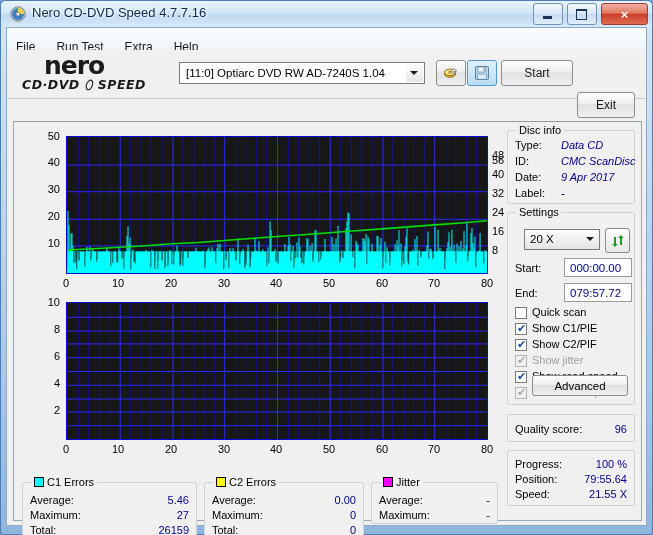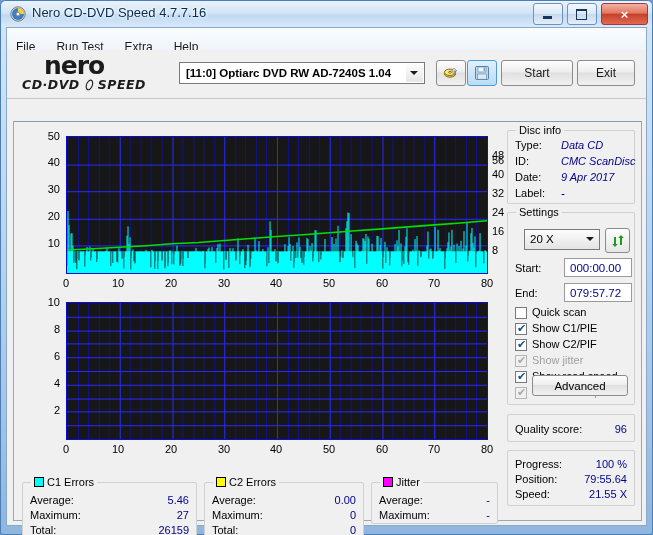--- a/index.html
+++ b/index.html
@@ -87,42 +87,42 @@
     font-family:"DejaVu Sans",sans-serif;
     font-weight:bold;font-style:italic;font-size:12.5px;letter-spacing:0.5px;
     position:absolute;left:0px;top:24px;white-space:nowrap;
   }
   .drivesel{
     position:absolute;left:172px;top:12px;width:246px;height:22px;
     background:#ffffff;border:1px solid #7a7a7a;
     box-sizing:border-box;
   }
   .drivesel .txt{
-    position:absolute;left:6px;top:4px;font-size:11.5px;color:#000;white-space:nowrap;font-weight:bold;
+    position:absolute;left:6px;top:4px;font-size:11.5px;color:#000;white-space:nowrap;
   }
   .drivesel .arrowbox{
     position:absolute;right:1px;top:1px;width:17px;height:18px;
     background:linear-gradient(180deg,#fdfdfd,#e6e6e6);
   }
   .caret{
     width:0;height:0;border-left:4px solid transparent;border-right:4px solid transparent;
     border-top:4px solid #1b1b1b;position:absolute;left:4px;top:7px;
   }
   .tbtn{
     position:absolute;top:10px;height:26px;
     border:1px solid #8c8c8c;border-radius:3px;
     background:linear-gradient(180deg,#fdfdfd 0%,#eeeeee 45%,#e0e0e0 50%,#f1f1f1 100%);
     box-sizing:border-box;
     display:flex;align-items:center;justify-content:center;
     font-size:12px;color:#1b1b1b;
   }
   #btn-eject{left:429px;width:30px;}
   #btn-save{left:460px;width:30px;border:1px solid #4e9ad6;background:linear-gradient(180deg,#dff0fc,#b9ddf6);}
   #btn-start{left:494px;width:72px;}
-  #btn-exit{left:570px;width:58px;}
+  #btn-exit{left:570px;width:58px;margin-top:32px;}
 
   
   .tabstrip{
     position:absolute;left:6px;top:72px;width:629px;height:21px;
   }
   .tab{
     position:absolute;top:3px;height:18px;
     border:1px solid #8c9aa8;border-bottom:none;
     background:linear-gradient(180deg,#f6f6f6,#dcdcdc);
     font-size:11.5px;color:#000;

